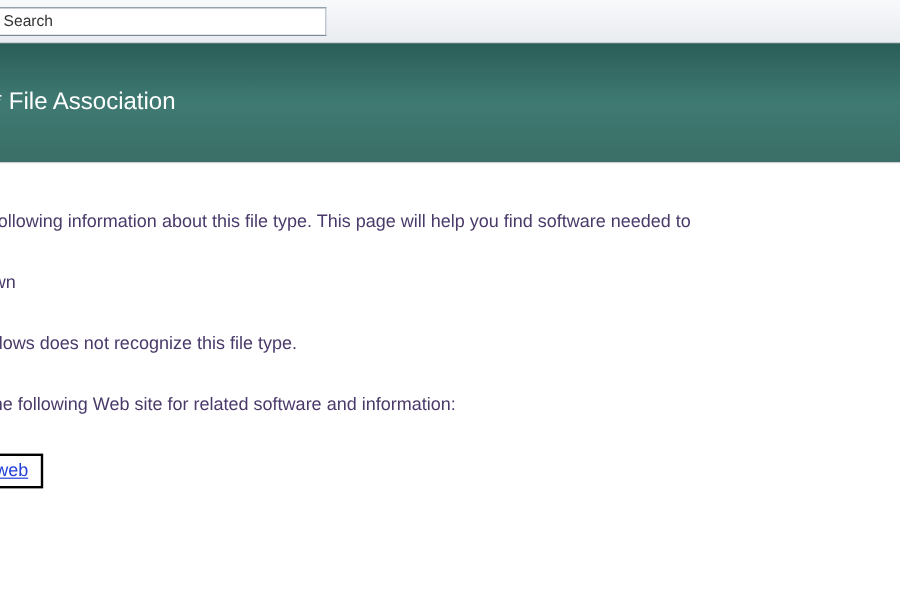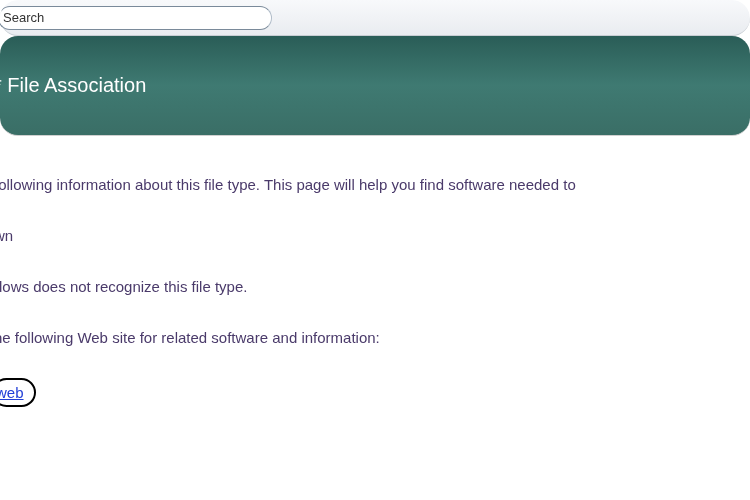--- a/index.html
+++ b/index.html
@@ -1,19 +1,18 @@
 <!DOCTYPE html>
 <html><head>
   <meta charset="utf-8">
   <style>
     * {
       margin: 0;
       padding: 0;
       box-sizing: border-box;
-      border-radius: 18px;
     }
     body {
       font-family: "Segoe UI", Tahoma, sans-serif;
       width: 750px;
       height: 500px;
       overflow: hidden;
       background: #ffffff;
     }
     .toolbar {
       height: 36px;

